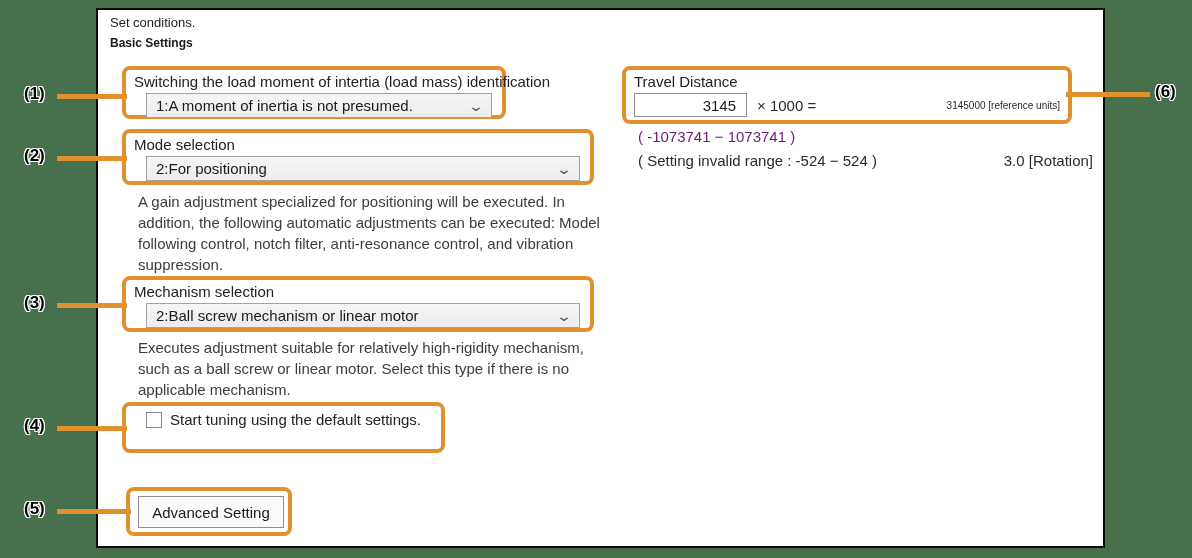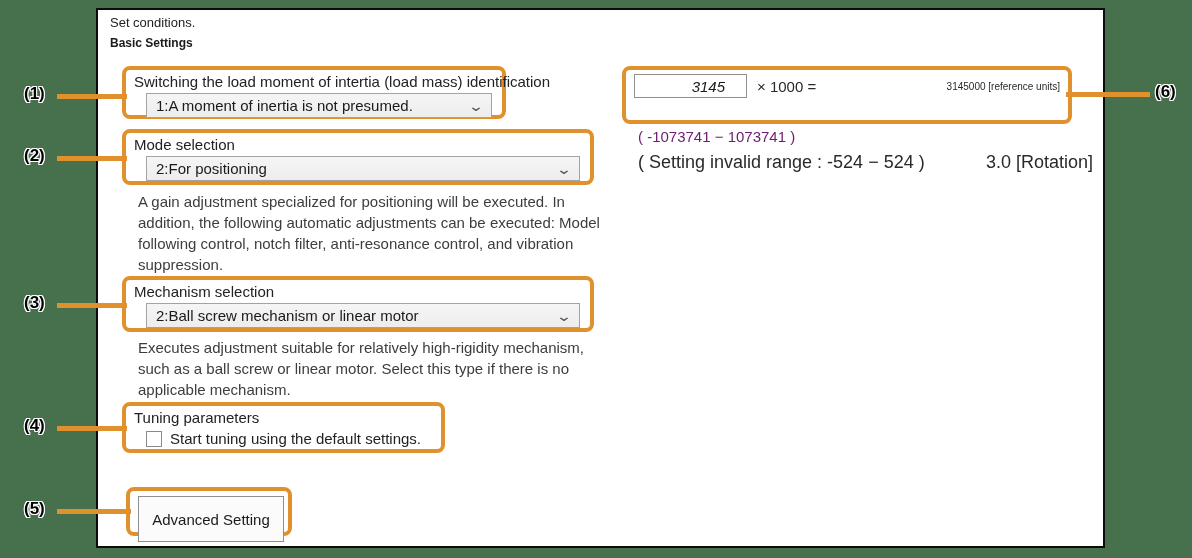--- a/index.html
+++ b/index.html
@@ -35,39 +35,38 @@
   }
 
   .chkrow { display: flex; align-items: center; margin: 3px 0 0 12px; }
   .checkbox {
     width: 16px; height: 16px; background: #fff; border: 1px solid #8a8a8a;
     margin-right: 8px; flex: none; cursor: pointer;
   }
   .chklabel { font-size: 15px; color: #222; white-space: nowrap; }
 
   .btn {
-    display: block; margin: 3px auto 0 auto; width: 146px; height: 46px;
+    display: block; margin: 3px auto 0 auto; width: 146px; height: 32px;
     background: #fbfbfb; border: 1px solid #8f8f8f; font-size: 15px;
     color: #1a1a1a; font-family: "Liberation Sans", sans-serif; cursor: pointer;
   }
 
   .trow { display: flex; align-items: center; margin-top: 2px; }
   .tinput {
     width: 113px; height: 24px; border: 1px solid #919191; background: #fff;
-    font-size: 15px; color: #1a1a1a; text-align: right; padding: 0 21px;
+    font-size: 15px; color: #1a1a1a; text-align: right; padding: 0 10px;
     font-family: "Liberation Sans", sans-serif;
-    font-style: italic;
   }
   .tmult { font-size: 15px; color: #2a2a2a; margin-left: 10px; white-space: nowrap; }
   .tresult { font-size: 10px; color: #2a2a2a; margin-left: auto; white-space: nowrap; }
 
   .trange  { position: absolute; left: 540px; top: 118px; font-size: 15px; color: #701a75; }
   .tinvrow {
     position: absolute; left: 540px; top: 142px; width: 455px;
-    display: flex; justify-content: space-between; font-size: 18px; color: #2a2a2a;
+    display: flex; justify-content: space-between; font-size: 15px; color: #2a2a2a;
   }
 
   .callout {
     position: absolute; z-index: 5; font-size: 17px; font-weight: bold; color: #000;
     text-shadow: -1px -1px 0 #fff, 1px -1px 0 #fff, -1px 1px 0 #fff, 1px 1px 0 #fff,
                  0 -1px 0 #fff, 0 1px 0 #fff, -1px 0 0 #fff, 1px 0 0 #fff;
   }
   .cline { position: absolute; height: 5px; background: #E0912E; z-index: 4; }
 </style>
 </head>
@@ -99,32 +98,32 @@
     <div class="obox" style="left:24px; top:266px; width:472px; height:56px;">
       <div class="flabel">Mechanism selection</div>
       <div class="dropdown">
         <span class="dtext">2:Ball screw mechanism or linear motor</span>
         <span class="chev">⌄</span>
       </div>
     </div>
     <div class="desc" style="left:40px; top:327px; width:470px;">Executes adjustment suitable for relatively high-rigidity mechanism, such as a ball screw or linear motor. Select this type if there is no applicable mechanism.</div>
 
     <div class="obox" style="left:24px; top:392px; width:323px; height:51px;">
-      <div class="flabel">Tuning parameters</div>
       <div class="chkrow">
         <span class="checkbox"></span>
         <span class="chklabel">Start tuning using the default settings.</span>
       </div>
     </div>
 
     <div class="obox" style="left:28px; top:477px; width:166px; height:49px;">
       <button class="btn">Advanced Setting</button>
     </div>
 
     <div class="obox" style="left:524px; top:56px; width:450px; height:58px;">
+      <div class="flabel">Travel Distance</div>
       <div class="trow">
         <input class="tinput" type="text" value="3145" style="">
         <span class="tmult">× 1000 =</span>
         <span class="tresult">3145000 [reference units]</span>
       </div>
     </div>
     <div class="trange">( -1073741 − 1073741 )</div>
     <div class="tinvrow">
       <span>( Setting invalid range : -524 − 524 )</span>
       <span>3.0 [Rotation]</span>

